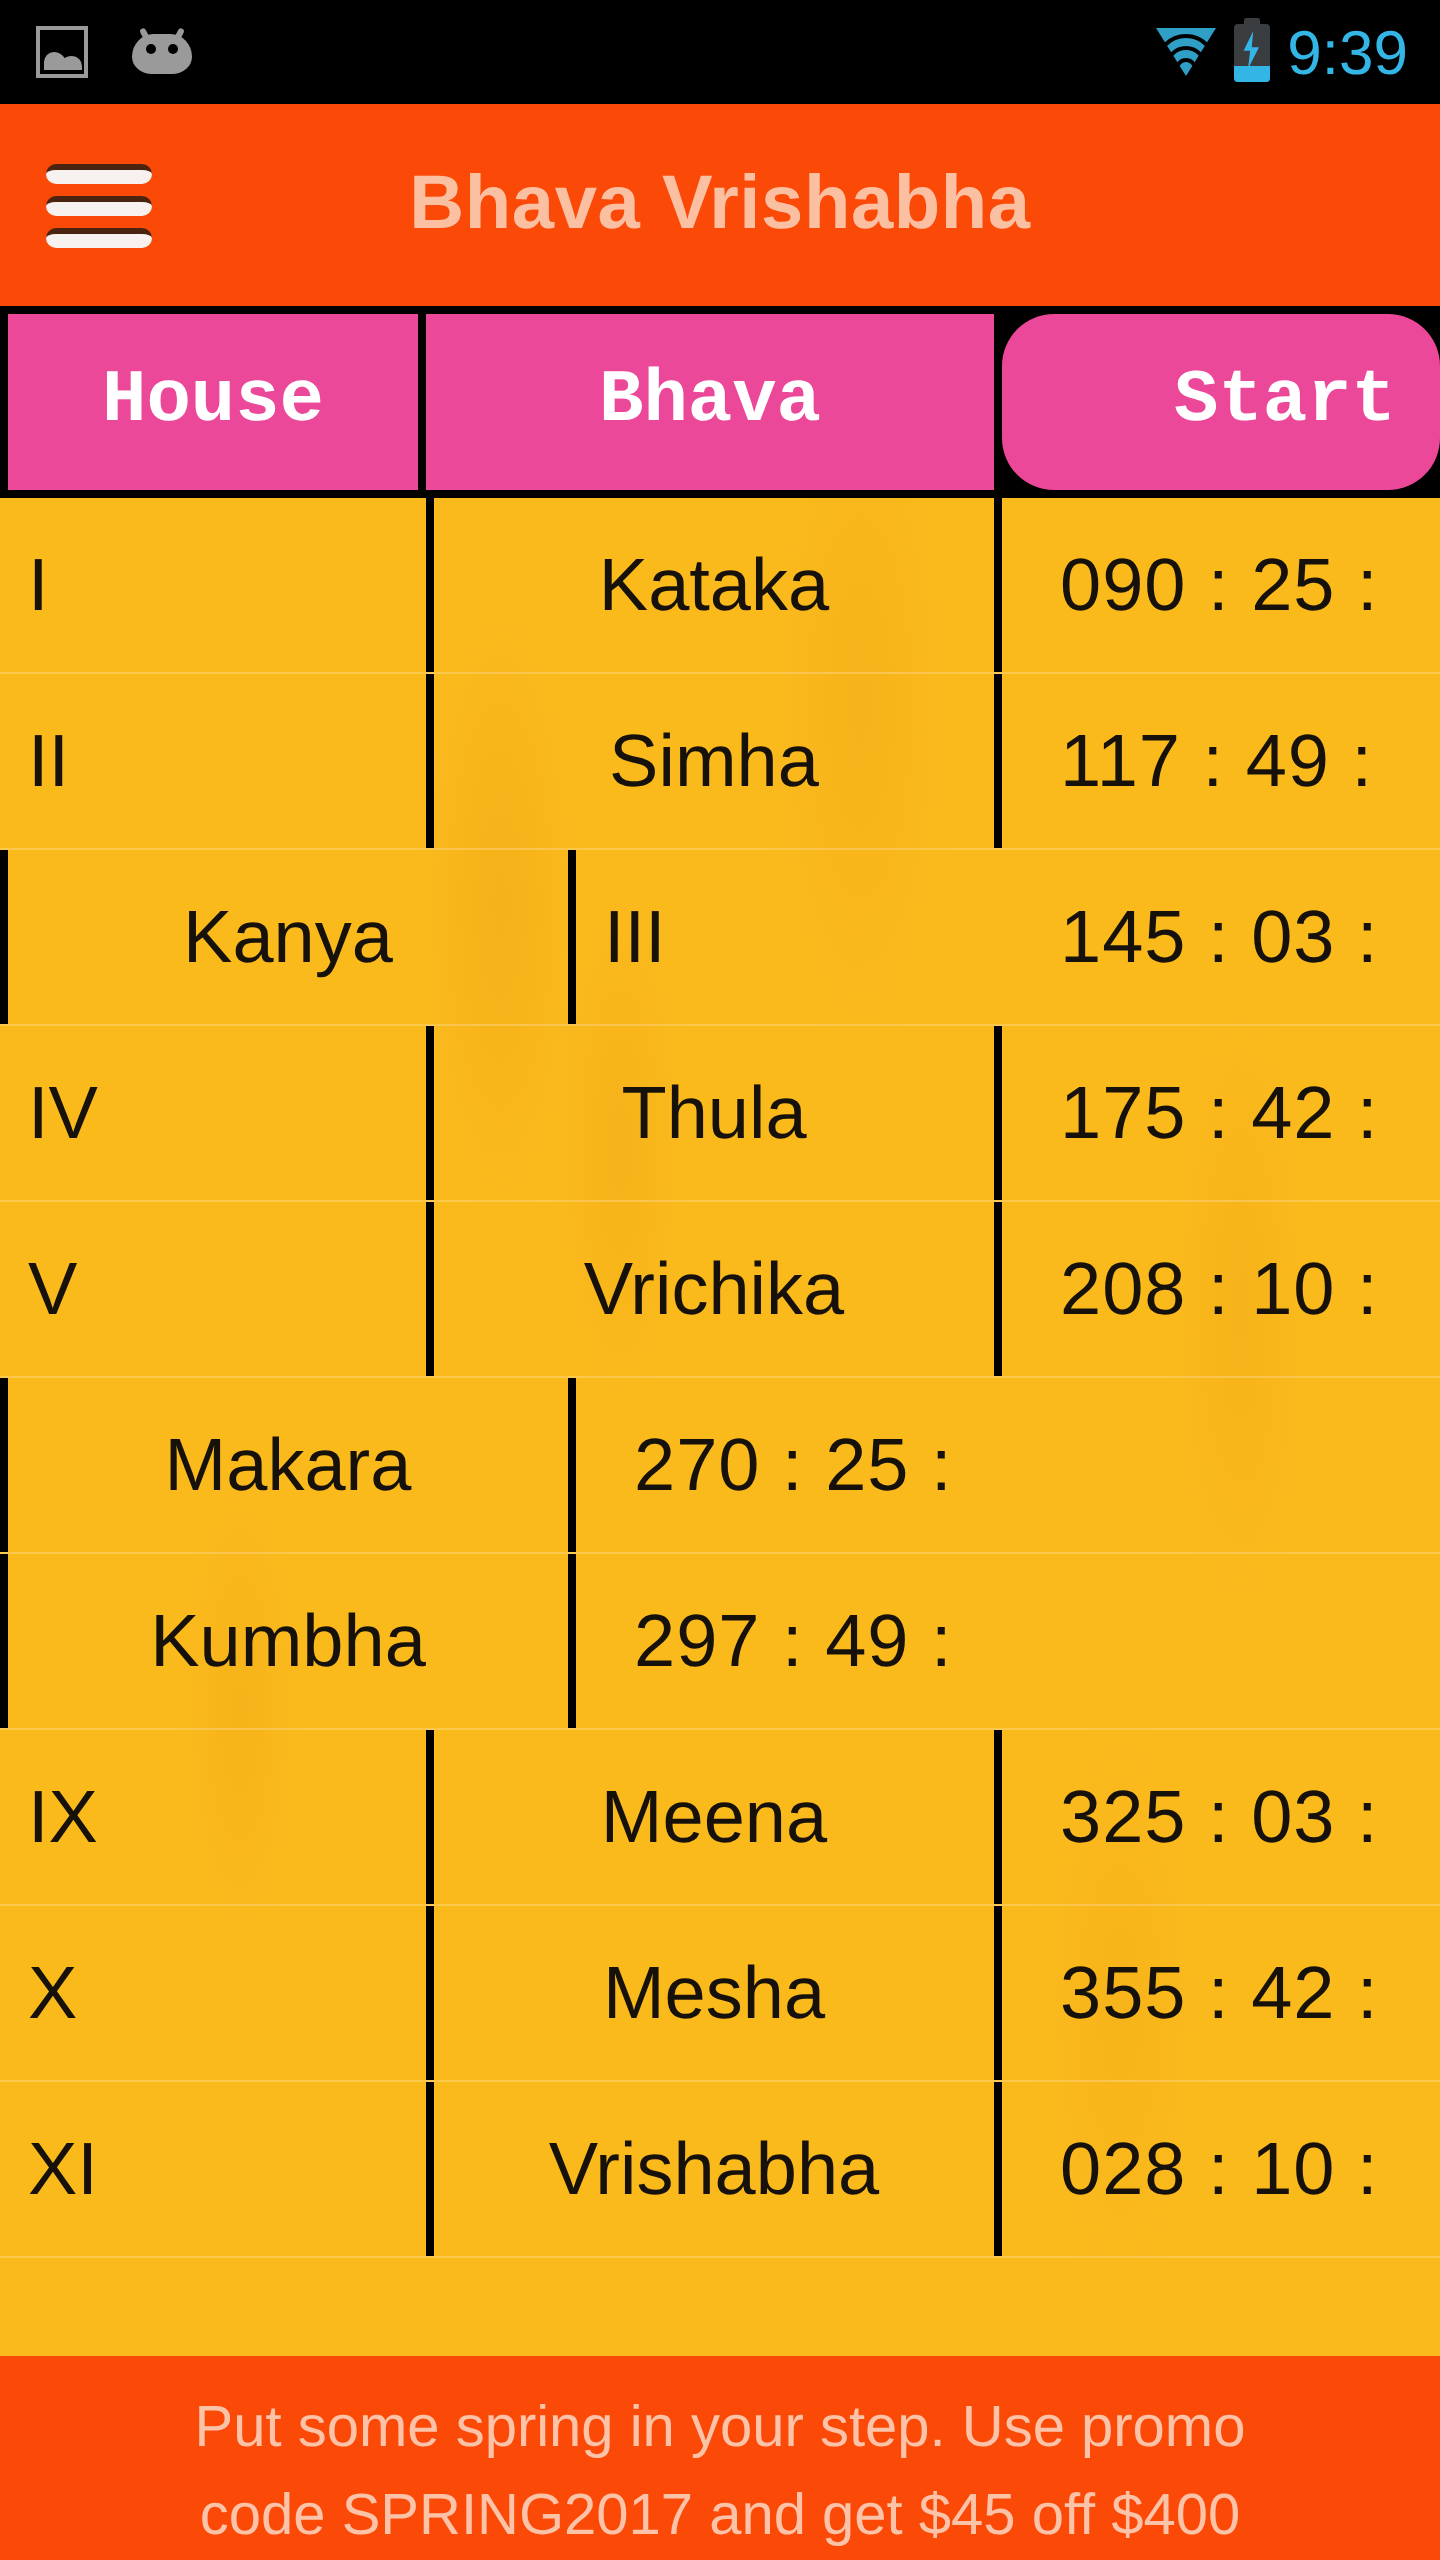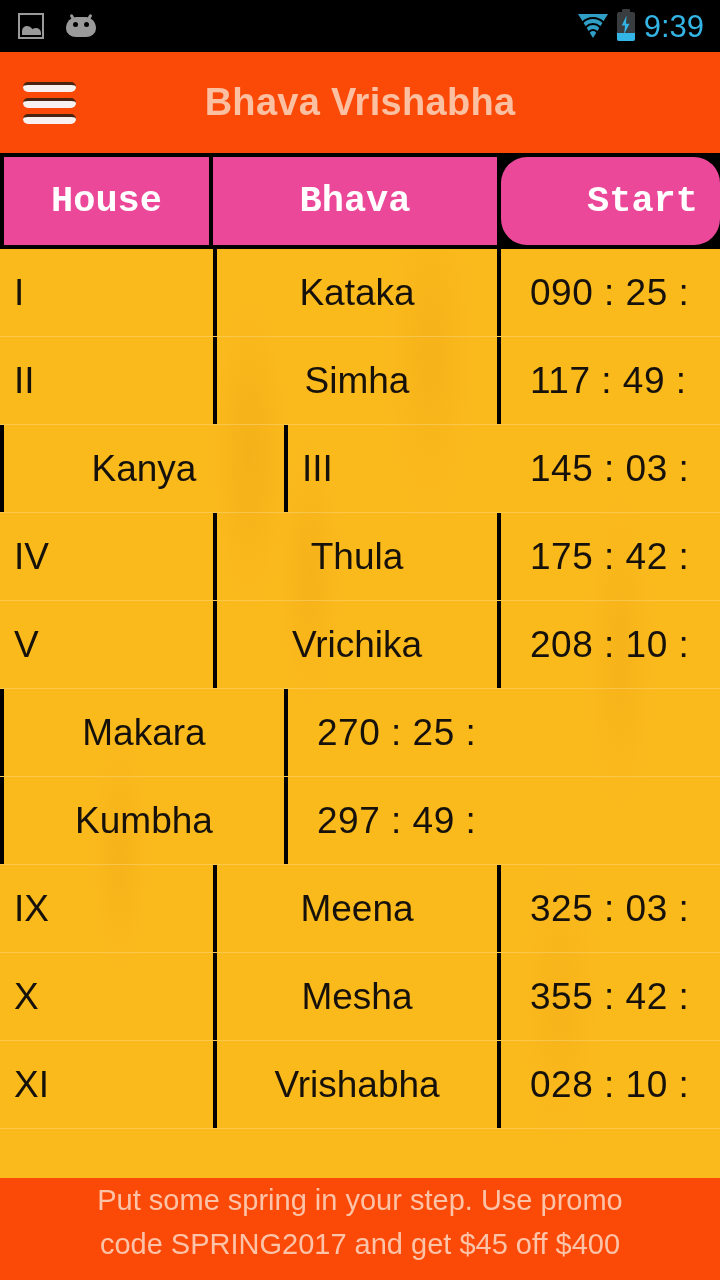--- a/index.html
+++ b/index.html
@@ -305,21 +305,21 @@
   .adbanner {
     position: absolute;
     left: 0;
     top: 1178px;
     width: 720px;
     height: 102px;
     background: #FB4A07;
     display: flex;
     flex-direction: column;
     align-items: center;
-    justify-content: flex-start;
+    justify-content: flex-end;
     text-align: center;
     box-sizing: border-box;
     padding: 0 14px;
   }
   .adbanner .line {
     color: #FCC3A8;
     font-size: 29px;
     line-height: 44px;
     white-space: nowrap;
   }

